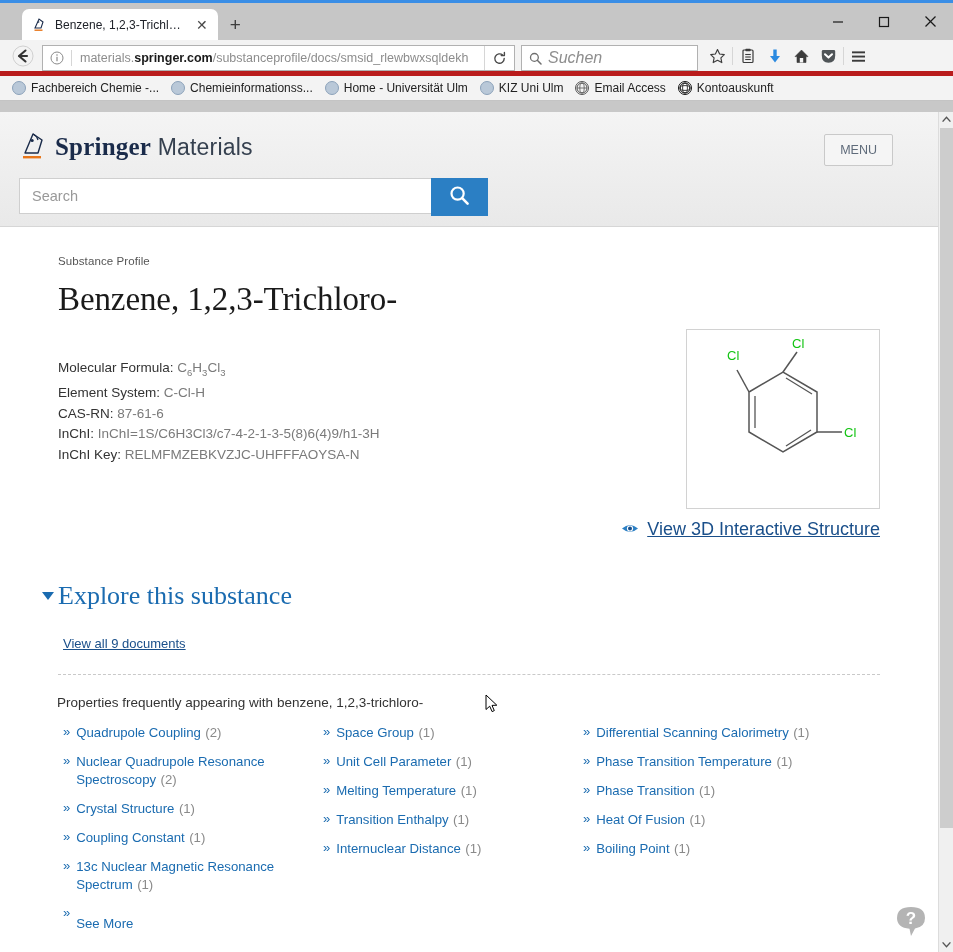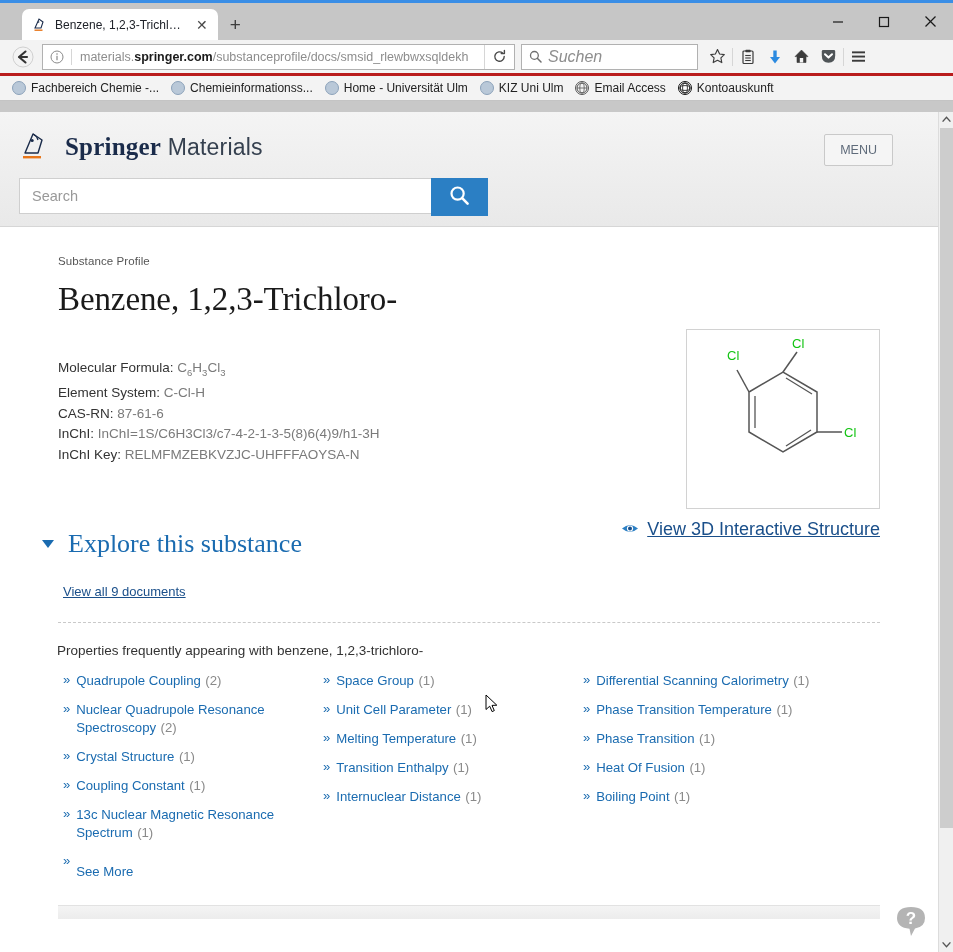--- a/index.html
+++ b/index.html
@@ -35,23 +35,23 @@
     padding: 0 10px 6px 12px; cursor: pointer; font-weight: 300;
   }
   .wincontrols {
     position: absolute; right: 0; top: 0; height: 37px; display: flex;
   }
   .wc { width: 46px; height: 37px; display: flex; align-items: center; justify-content: center;
         font-size: 13px; color: #1a1a1a; cursor: pointer; }
   .wc.close { font-size: 15px; }
 
   .navbar {
-    height: 36px; background: #f3f3f3; display: flex; align-items: center;
+    height: 36px; background: #f3f3f3; display: flex; align-items: flex-end;
     padding: 0 8px; gap: 0px;
-    border-bottom: 3px solid #b91c1c;
+    border-bottom: 5px solid #b91c1c;
   }
   .navbtn { width: 30px; height: 30px; display:flex; align-items:center; justify-content:center; cursor: pointer; }
   .urlbar {
     flex: 0 0 473px; height: 26px; background:#fff; border:1px solid #b1b1b1;
     display:flex; align-items:center; margin-left: 4px;
   }
   .idicon { width: 28px; display:flex; align-items:center; justify-content:center; }
   .urlsep { width:1px; height:16px; background:#d6d6d6; }
   .urltext { font-size: 12.5px; color: #8d8d8d; padding-left: 8px; white-space: nowrap; flex:1;
              overflow:hidden; text-overflow: ellipsis; }
@@ -95,21 +95,21 @@
   .vs-arrow.bot { position:absolute; bottom:0; left:0; right:0; }
   .vs-thumb { position:absolute; top:16px; left:1px; width:13px; height: 700px;
               background:#cdcdcd; cursor:pointer; }
 
   
   .site-header {
     background: linear-gradient(to bottom, #f4f4f4, #e9e9e9);
     border-bottom: 1px solid #d6d6d6; padding: 18px 0 0 0; position: relative;
     height: 115px;
   }
-  .brand { display:flex; align-items:center; padding-left: 18px; gap: 13px; }
+  .brand { display:flex; align-items:center; padding-left: 18px; gap: 3px; }
   .brand-logo { width: 34px; height: 34px; position: relative; }
   .brand-text { font-family: "Liberation Serif", serif; font-size: 25px; color: #1a2b4a; letter-spacing: .2px;}
   .brand-text .b1 { font-weight: 700; }
   .brand-text .b2 { font-weight: 400; color: #35404f; font-family:"Liberation Sans",sans-serif; font-size:23px;}
   .menu-btn {
     position: absolute; right: 45px; top: 22px;
     border: 1px solid #c9c9c9; background: #f5f5f5; color: #5f6b7a;
     font-size: 12.5px; padding: 8px 15px; border-radius: 2px; cursor: pointer;
   }
   .searchrow { padding: 14px 0 0 19px; display:flex; }
@@ -141,21 +141,21 @@
   .structure-box {
     position:absolute; right: 58px; top: 102px;
     width: 194px; height: 180px; border: 1px solid #d2d2d2; background:#fff;
   }
   .view3d {
     position:absolute; right: 58px; top: 292px; display:flex; align-items:center; gap: 8px;
   }
   .view3d a { font-size: 18px; color: #1a4f8a; text-decoration: underline; cursor:pointer; }
 
   
-  .explore { margin-top: 64px; padding-left: 42px; display:flex; align-items:center; gap:14px;}
+  .explore { margin-top: 116px; padding-left: 42px; display:flex; align-items:center; gap:4px;}
   .caret-down { width:0; height:0; border-left:6px solid transparent; border-right:6px solid transparent;
                 border-top: 8px solid #1a6bb0; cursor:pointer; }
   .explore h2 {
     font-family:"Liberation Serif", serif; font-weight:400; font-size: 26px;
     color: #1a6bb0;
   }
   .viewall { padding-left: 63px; margin-top: 23px; }
   .viewall a { font-size: 13px; color: #1a4f8a; text-decoration: underline; cursor:pointer;margin-top:40px; }
   .dashed {
     margin: 22px 0 0 58px; width: 822px; border-top: 1px dashed #c9c9c9; height:0;

